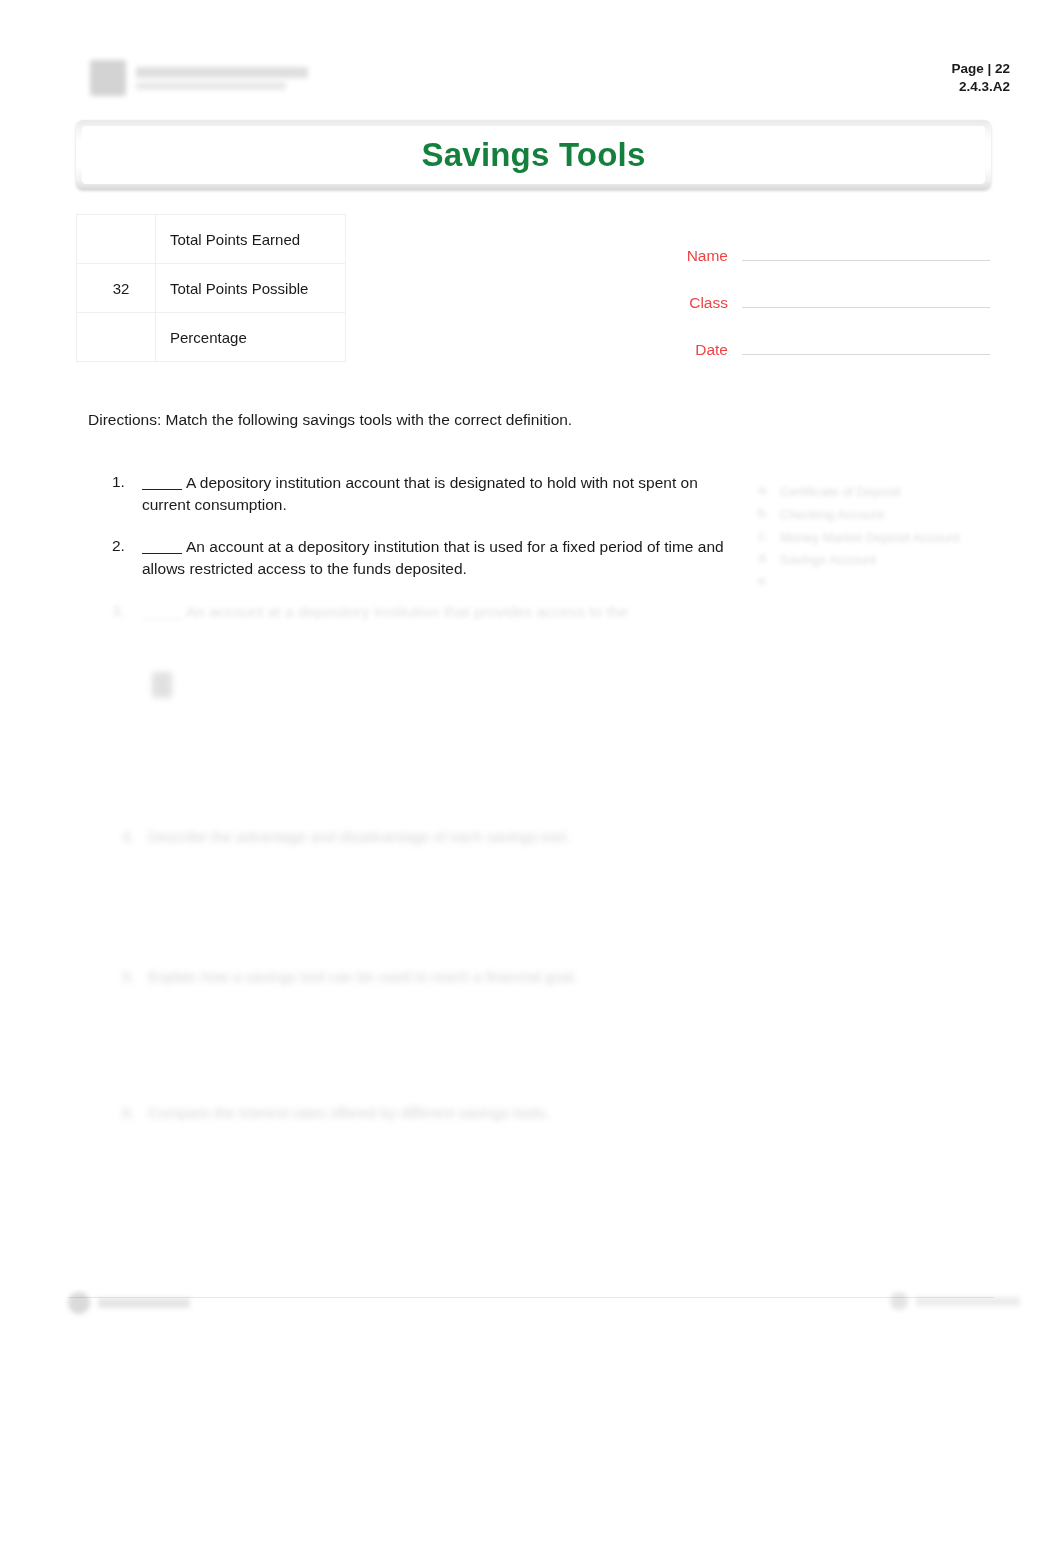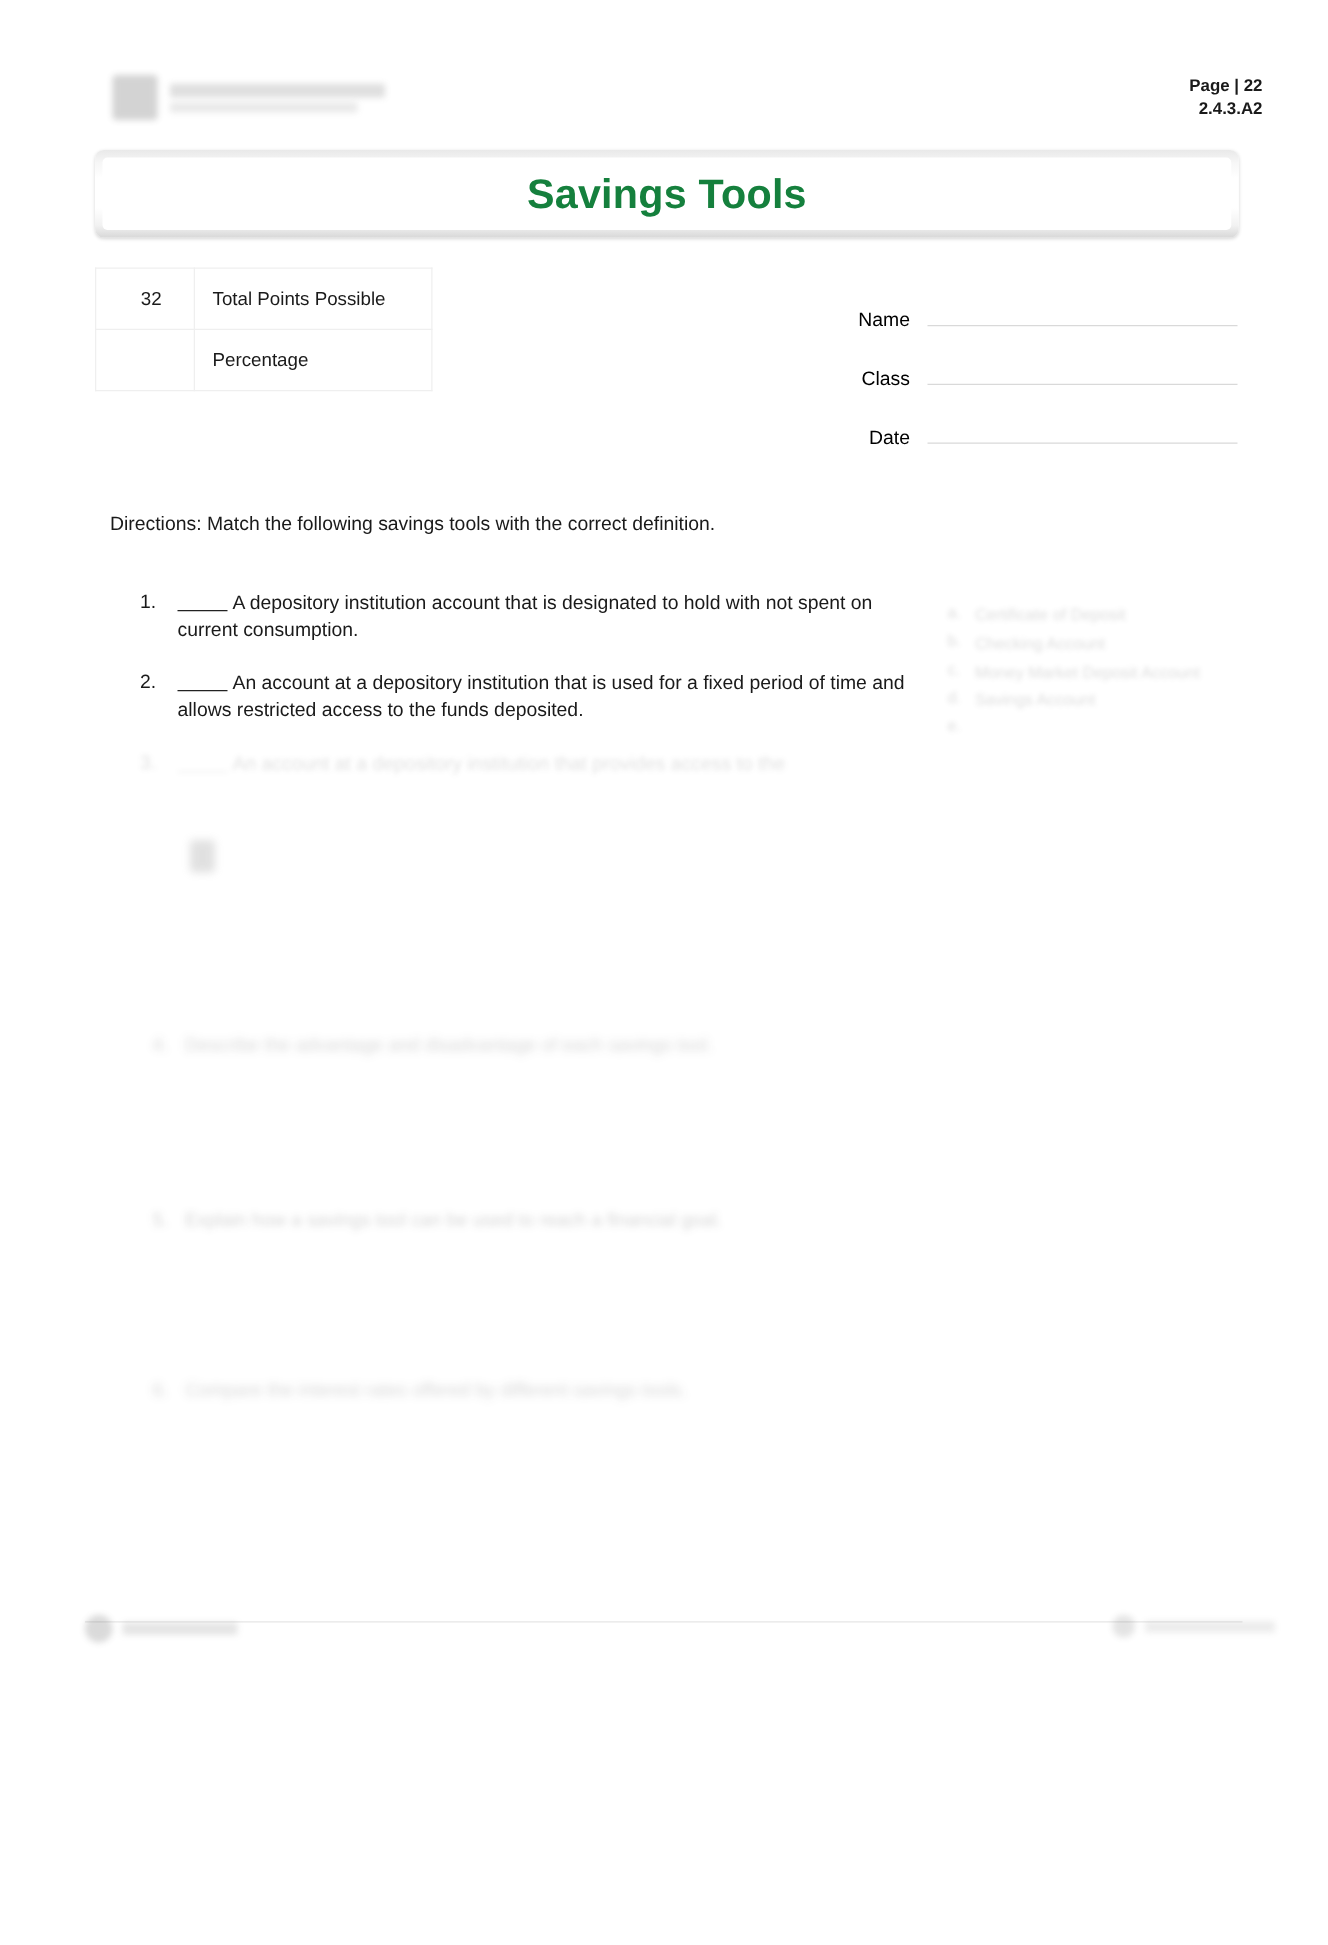--- a/index.html
+++ b/index.html
@@ -132,21 +132,21 @@
   }
   .info-row {
     display: flex;
     align-items: baseline;
     height: 47px;
   }
   .info-label {
     width: 78px;
     text-align: right;
     font-size: 15.5px;
-    color: #000000;
+    color: #ef4444;
     padding-right: 14px;
     flex: 0 0 auto;
   }
   .info-line {
     flex: 1 1 auto;
     border-bottom: 1px solid #d9d9d9;
     height: 20px;
   }
 
   
@@ -314,20 +314,24 @@
   </div>
 
   <div class="title-banner">
     <div class="title-inner">
       <span class="title-text">Savings Tools</span>
     </div>
   </div>
 
   <table class="points-table">
     <tbody>
+      <tr>
+        <td class="score-cell"></td>
+        <td class="label-cell">Total Points Earned</td>
+      </tr>
       <tr>
         <td class="score-cell">32</td>
         <td class="label-cell">Total Points Possible</td>
       </tr>
       <tr>
         <td class="score-cell"></td>
         <td class="label-cell">Percentage</td>
       </tr>
     </tbody>
   </table>

